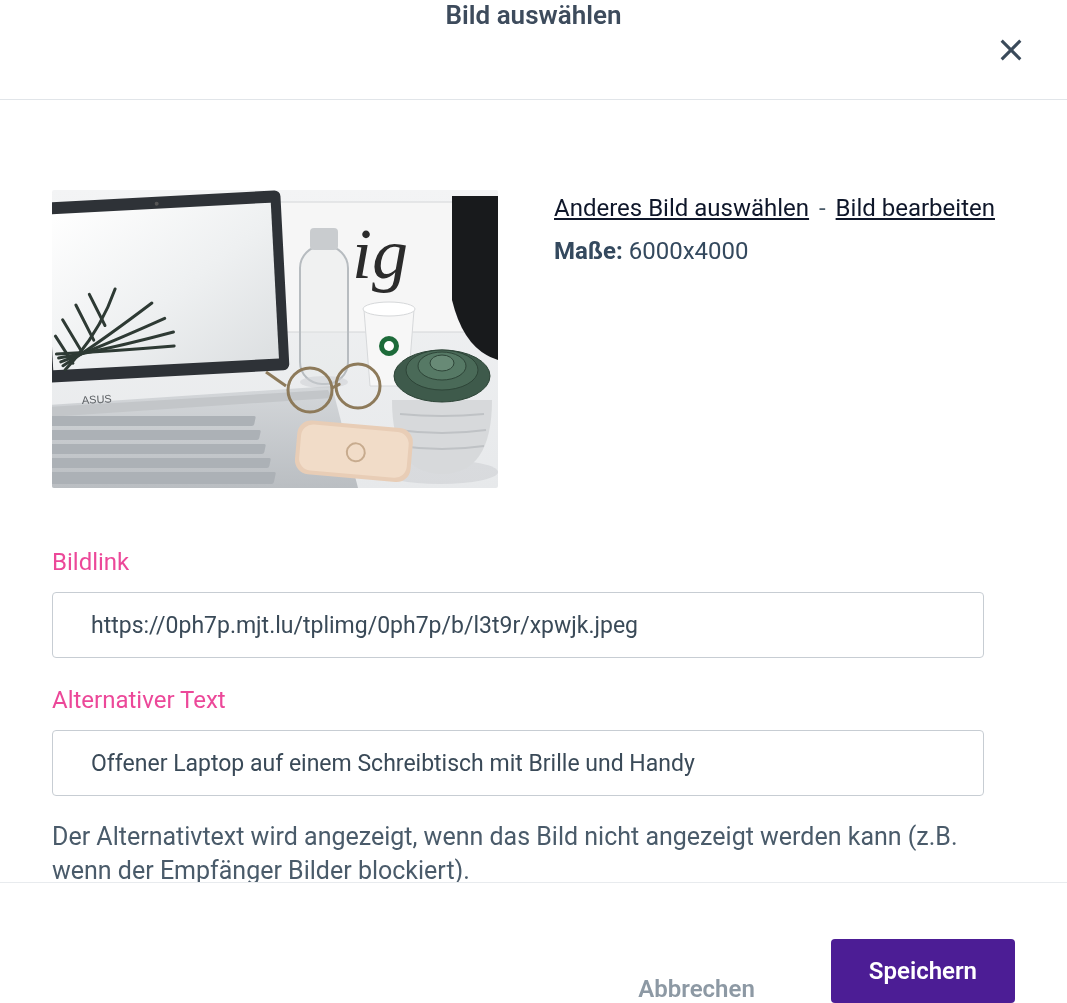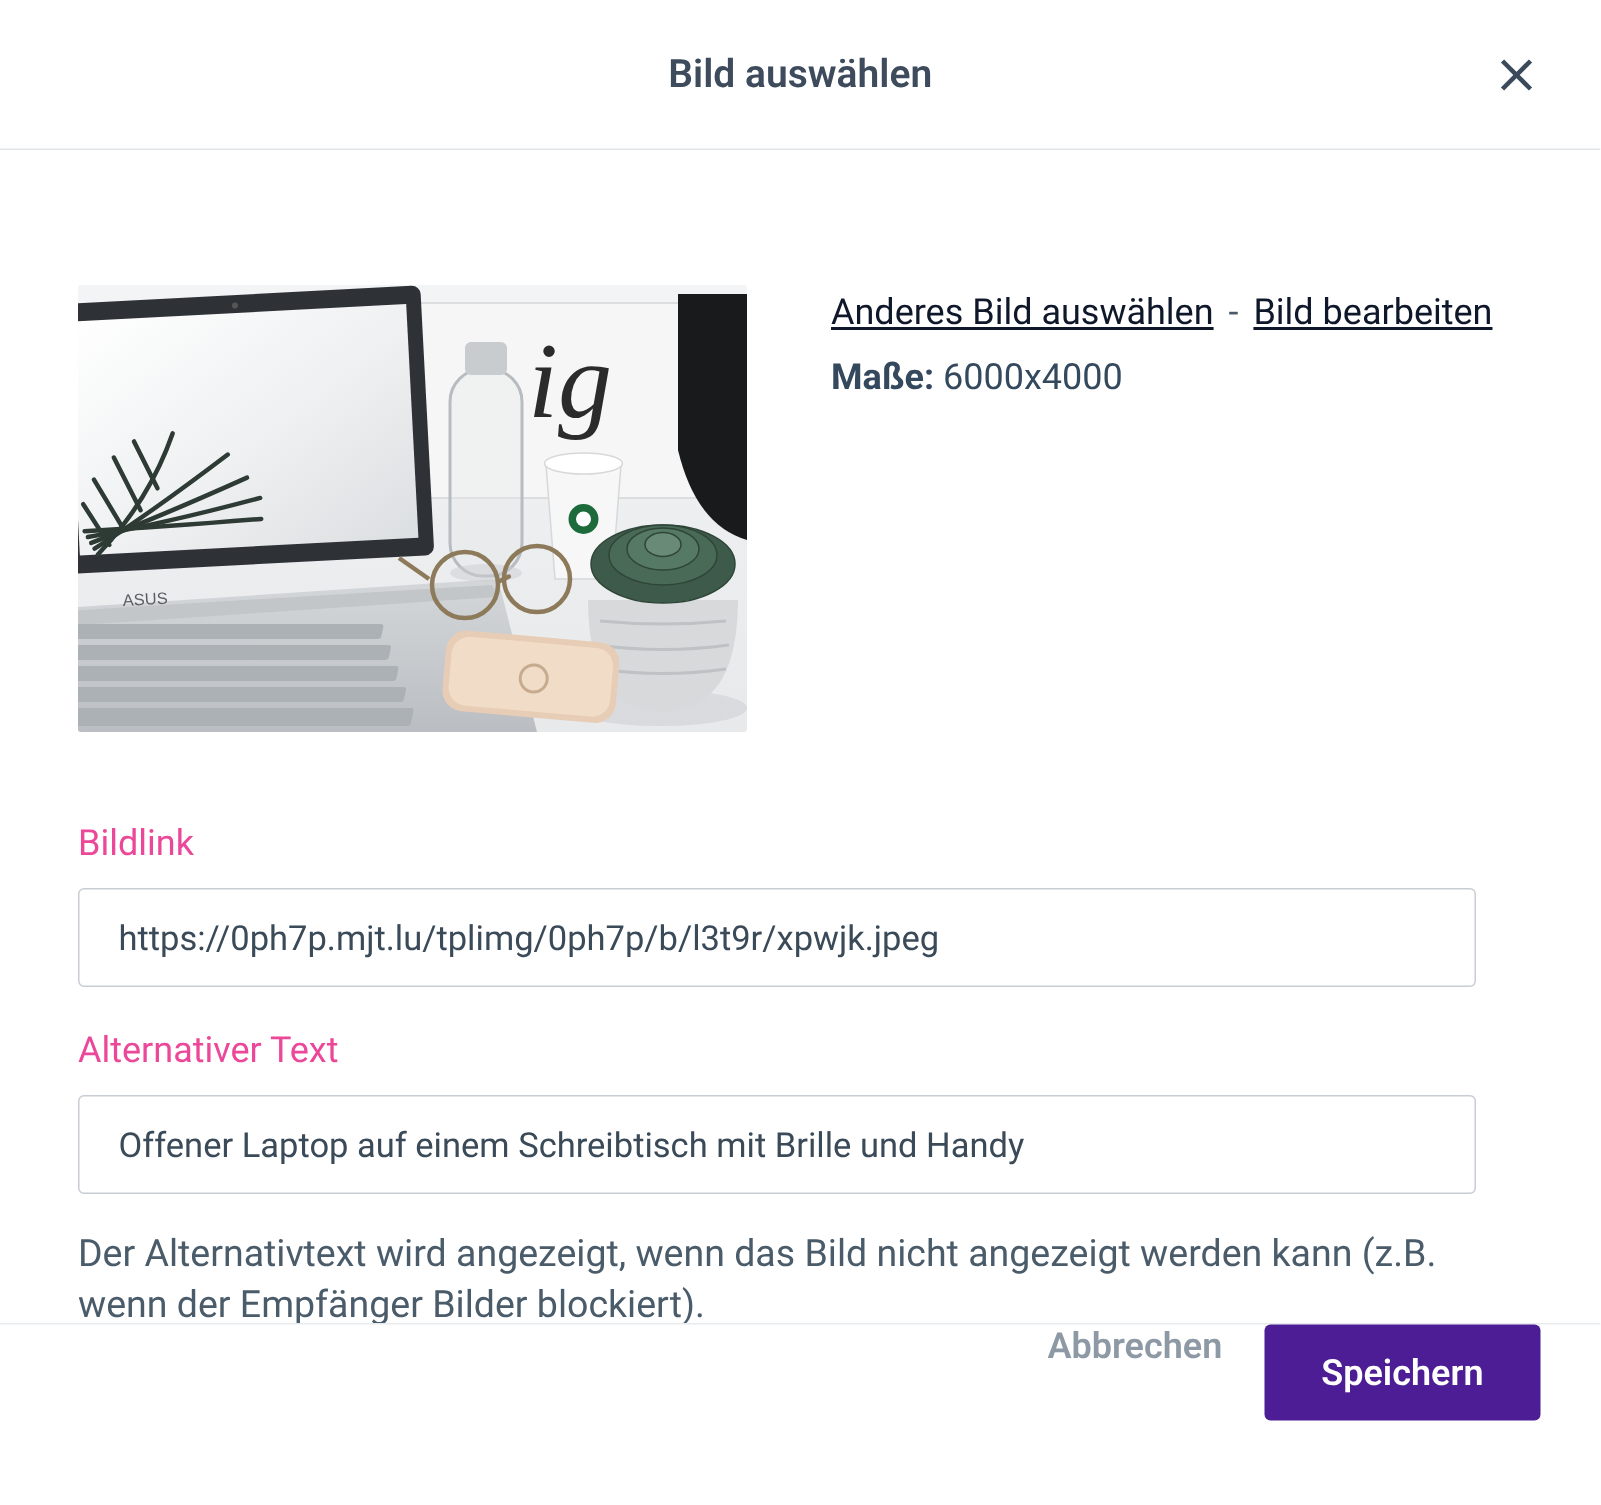--- a/index.html
+++ b/index.html
@@ -11,21 +11,21 @@
     height: 1003px;
     overflow: hidden;
     position: relative;
   }
 
   .header {
     height: 100px;
     border-bottom: 1px solid #e1e5e9;
     position: relative;
     display: flex;
-    align-items: center;
+    align-items: flex-start;
     justify-content: center;
   }
   .header-title {
     font-size: 26px;
     font-weight: 600;
     color: #3d4b5c;
   }
   .close-btn {
     position: absolute;
     right: 40px;
@@ -91,44 +91,44 @@
     color: #ec4899;
     margin-bottom: 16px;
     display: block;
     font-weight: 400;
   }
   .field-input {
     width: 932px;
     height: 66px;
     border: 1px solid #c7cdd3;
     border-radius: 4px;
-    padding: 0 26px;
+    padding: 0 38px;
     font-size: 23px;
     color: #3a4a58;
     background: #fff;
     outline: none;
     font-family: inherit;
   }
 
   .field-help {
     margin-top: 24px;
     font-size: 25px;
     line-height: 1.35;
     color: #4a5b6a;
     max-width: 932px;
   }
 
   .footer {
     height: 121px;
     border-top: 1px solid #e8ebee;
     display: flex;
-    align-items: flex-start;
+    align-items: flex-end;
     justify-content: flex-end;
-    padding: 0 40px 0 0;
-    gap: 28px;
+    padding: 0 52px 0 0;
+    gap: 76px;
     background: #fff;
   }
   .btn {
     font-size: 24px;
     font-family: inherit;
     cursor: pointer;
     border: none;
     background: transparent;
     font-weight: 600;
   }

